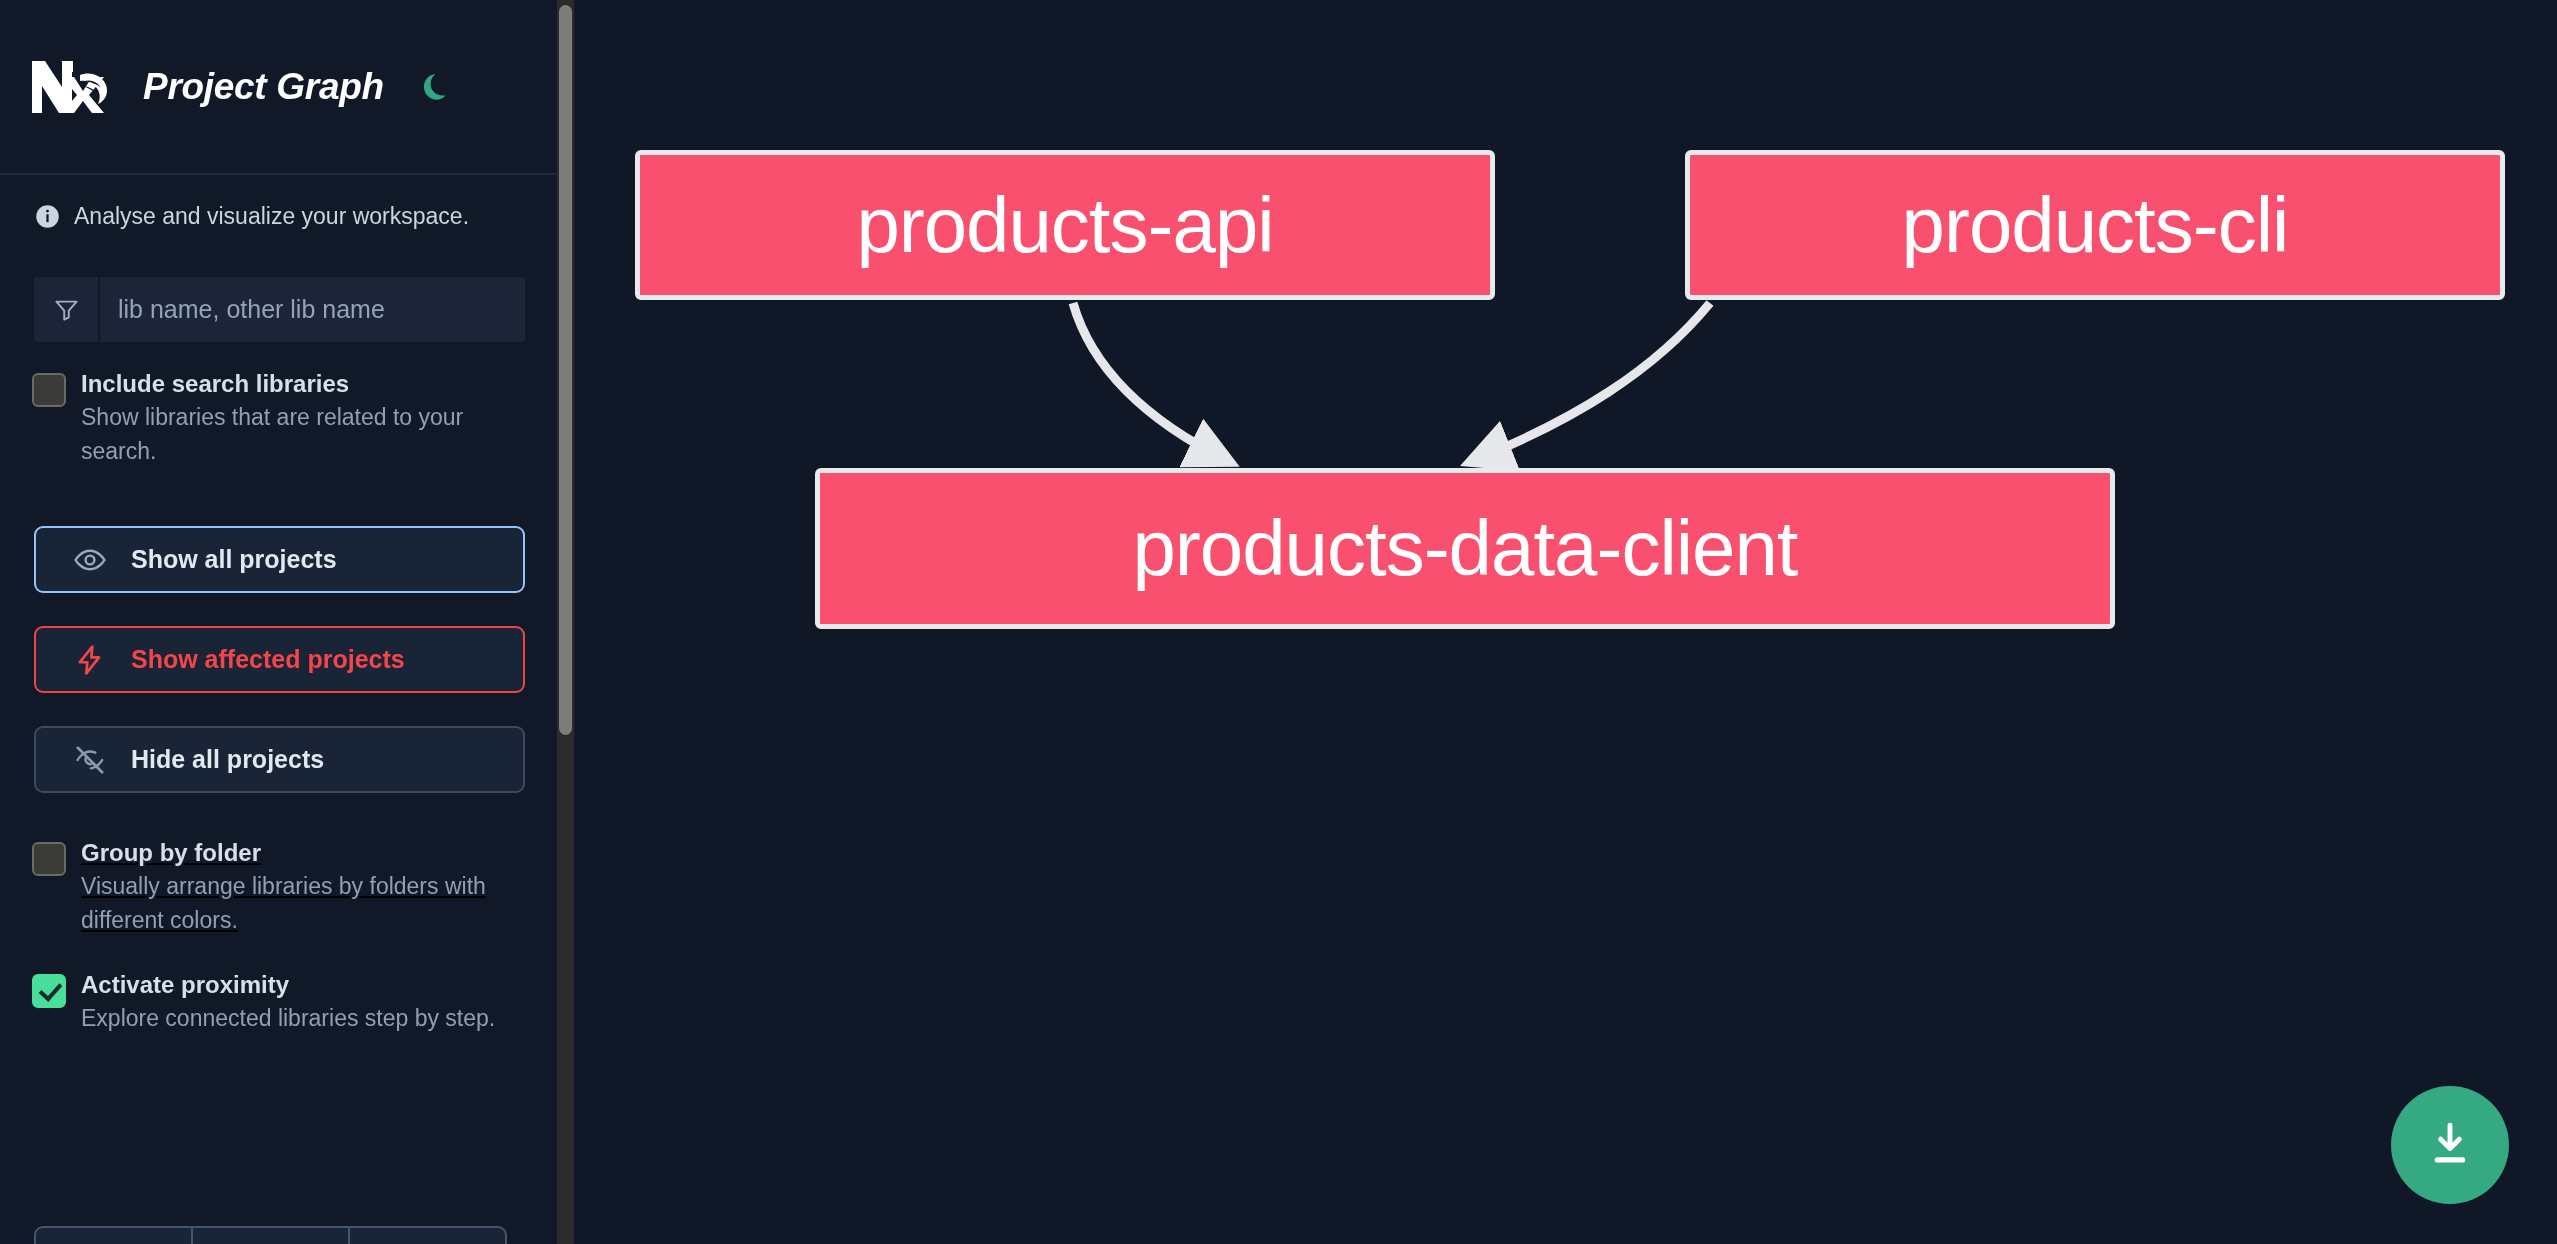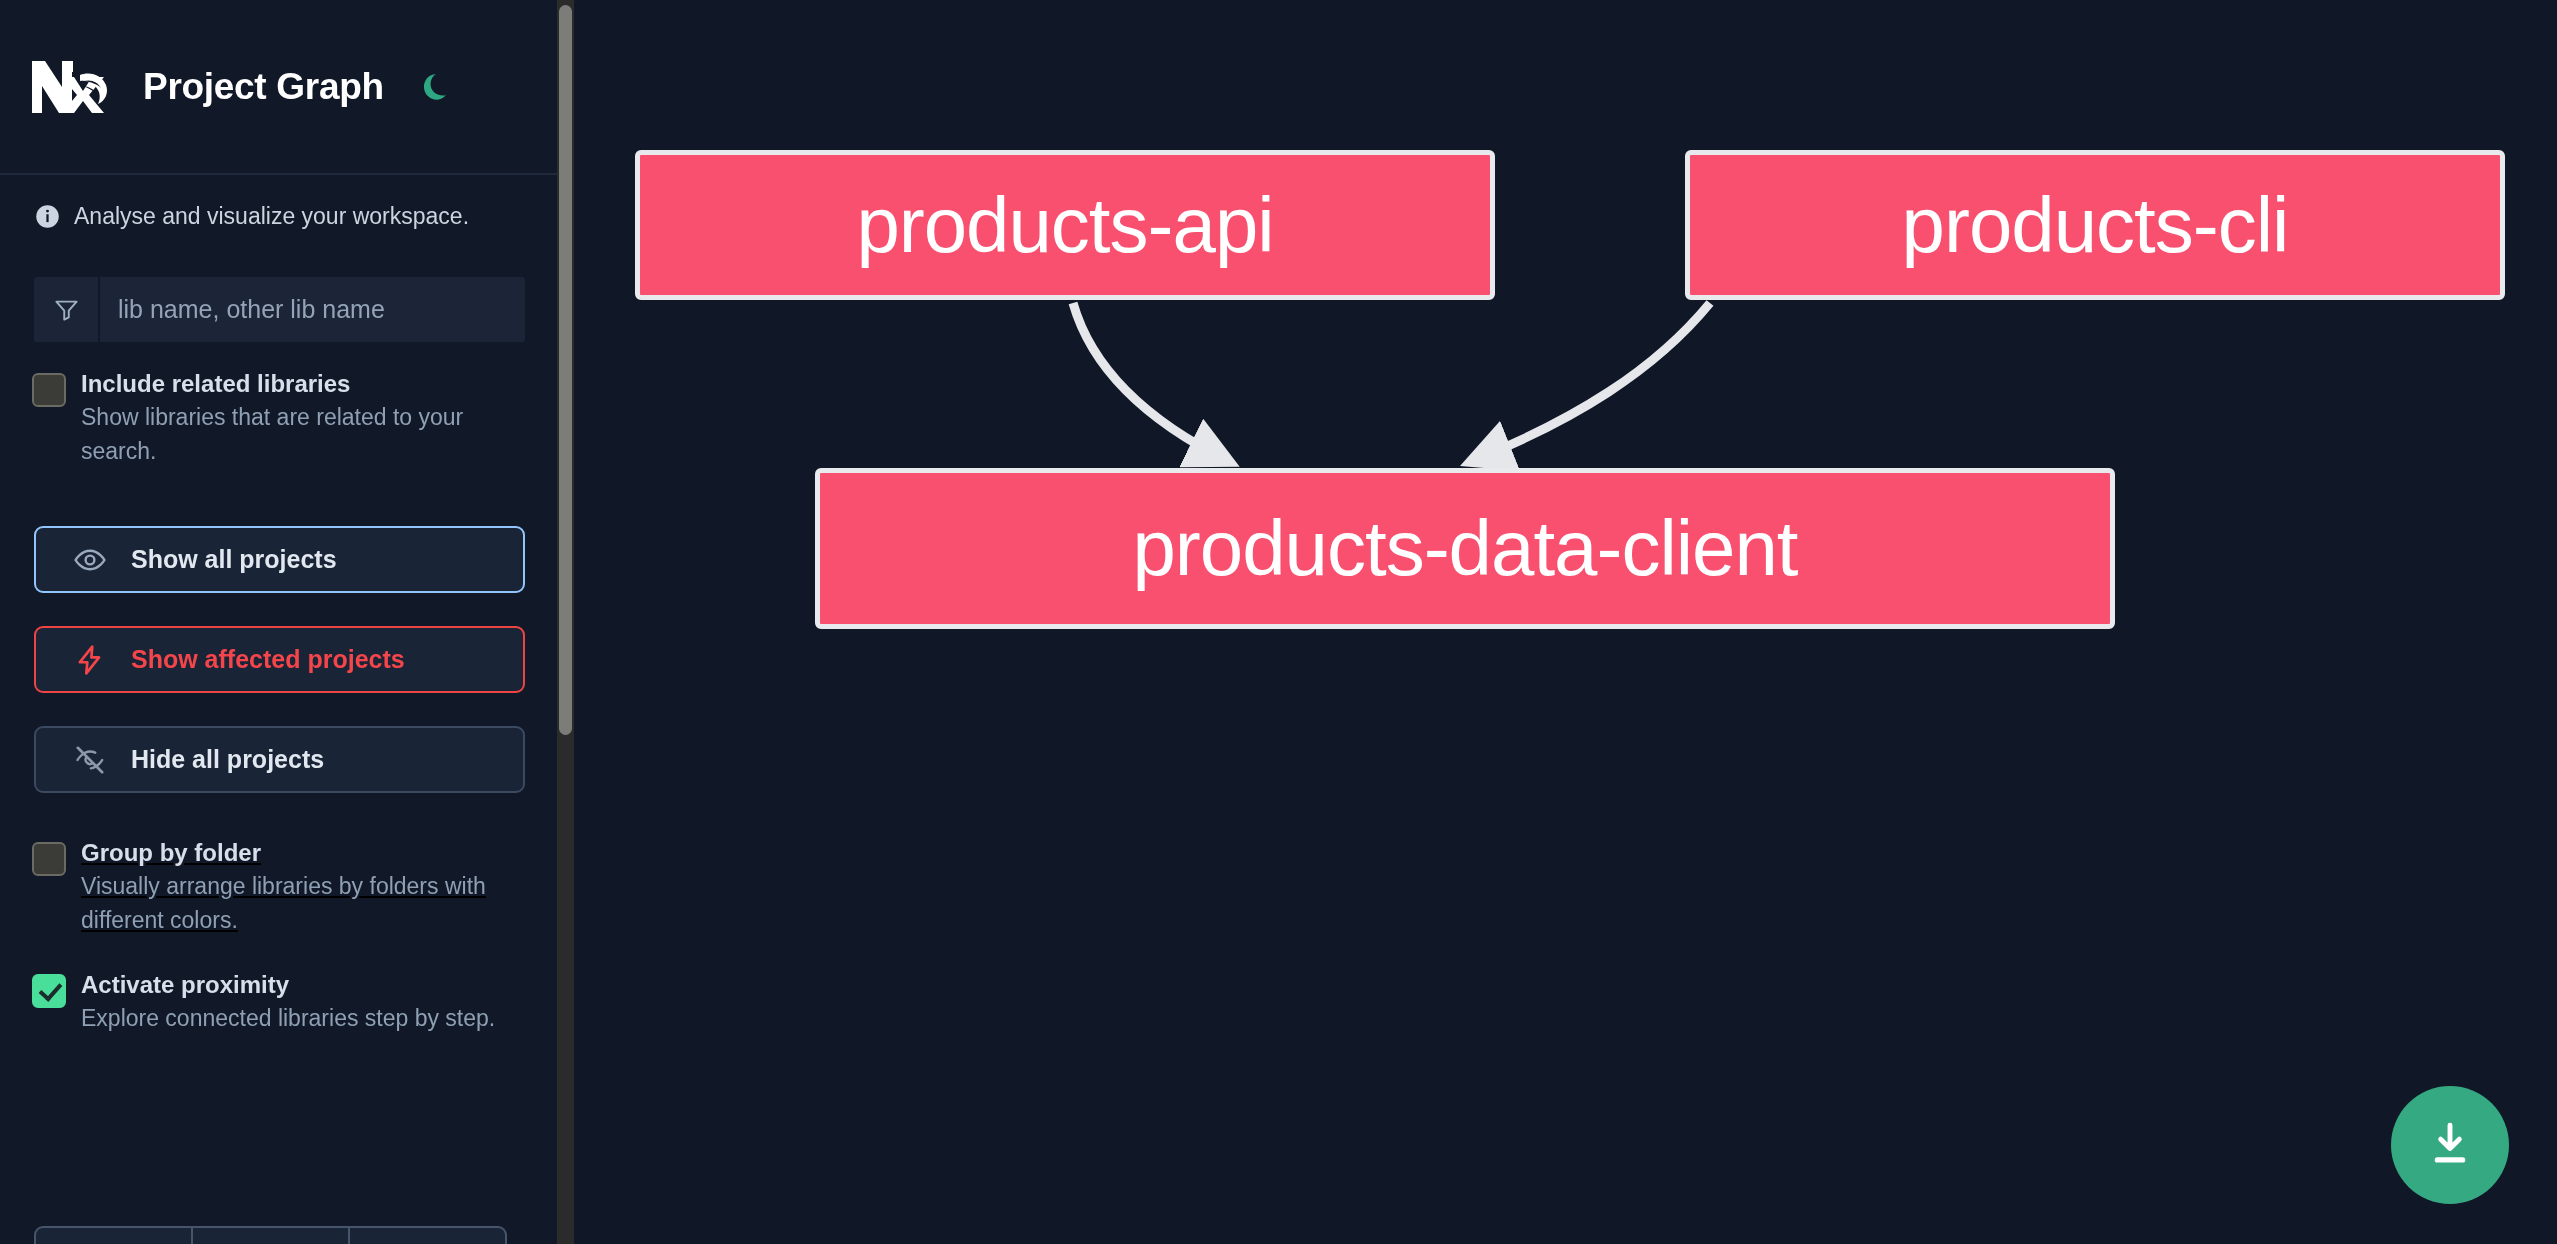--- a/index.html
+++ b/index.html
@@ -53,20 +53,21 @@
     display: block;
   }
 
   .app-title {
     font-size: 37px;
     font-weight: 700;
     color: #ffffff;
     margin-left: 33px;
     letter-spacing: -0.3px;
     white-space: nowrap;
+    font-style: italic;
   }
 
   .theme-toggle {
     margin-left: 33px;
     width: 40px;
     height: 40px;
     display: flex;
     align-items: center;
     justify-content: center;
     cursor: pointer;
@@ -350,21 +351,21 @@
           <svg class="funnel-icon" viewBox="0 0 24 24">
             <path d="M3 5h18l-7 8v6l-4 2v-8z" fill="none" stroke="#9fb0c4" stroke-width="1.7" stroke-linejoin="round"></path>
           </svg>
         </div>
         <input class="search-input" type="text" placeholder="lib name, other lib name" style="">
       </div>
 
       <div class="check-row">
         <div class="cb"></div>
         <div class="check-body">
-          <div class="check-label">Include related libraries</div>
+          <div class="check-label">Include search libraries</div>
           <div class="check-desc">Show libraries that are related to your search.</div>
         </div>
       </div>
 
       <div class="btn-stack">
 
         <button class="gbtn primary">
           <span class="bicon">
             <svg width="34" height="34" viewBox="0 0 24 24">
               <path d="M1.8 12S5.5 5.5 12 5.5 22.2 12 22.2 12 18.5 18.5 12 18.5 1.8 12 1.8 12z" fill="none" stroke="#9aa9bd" stroke-width="1.7"></path>

